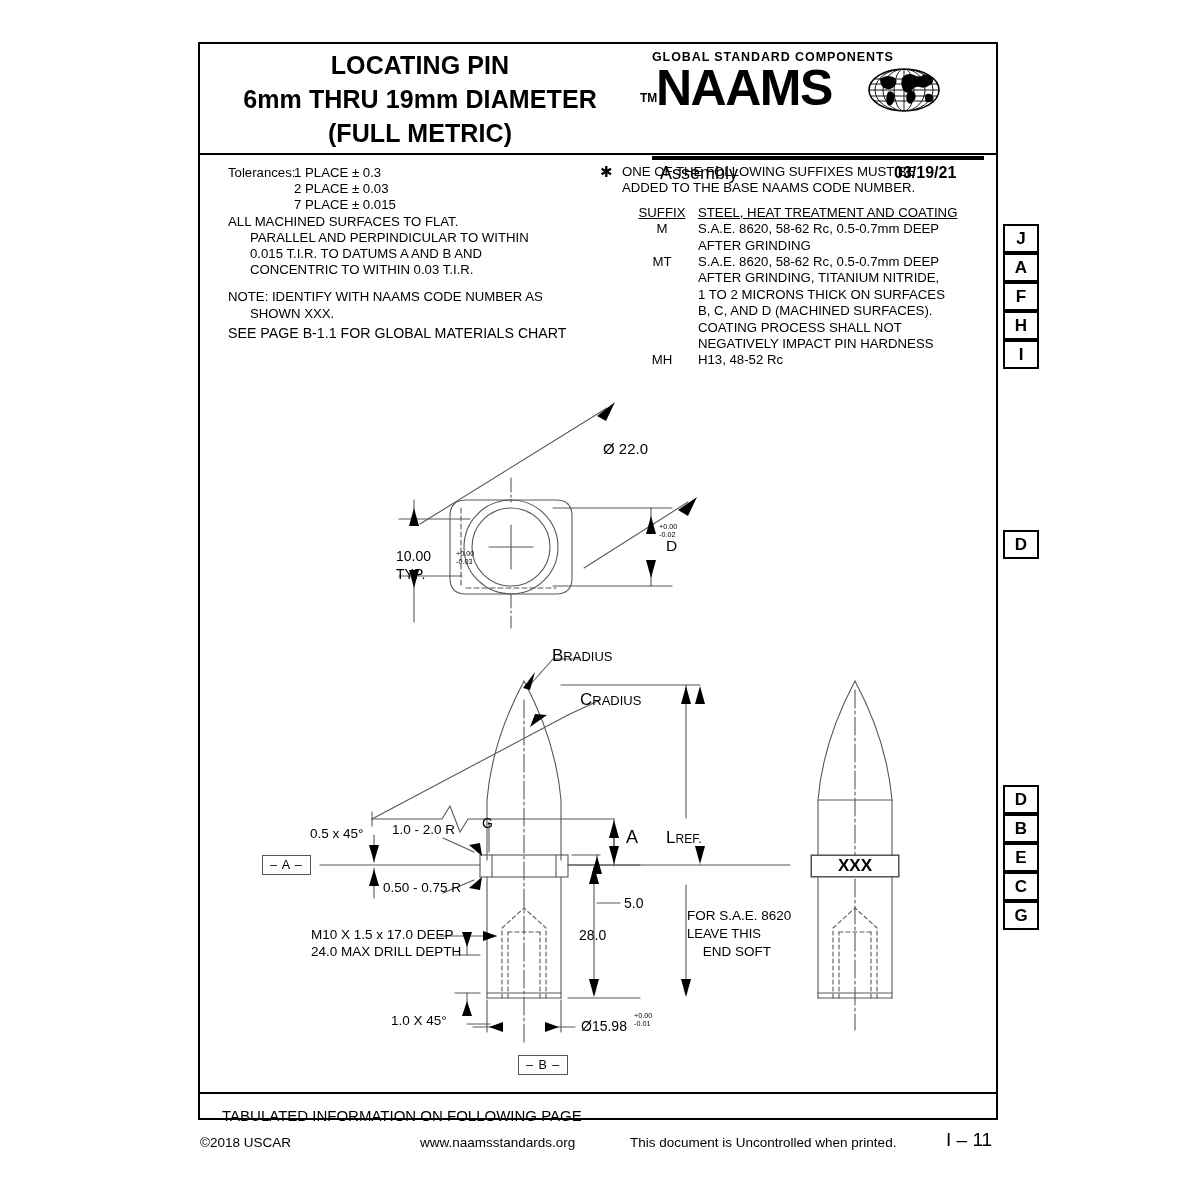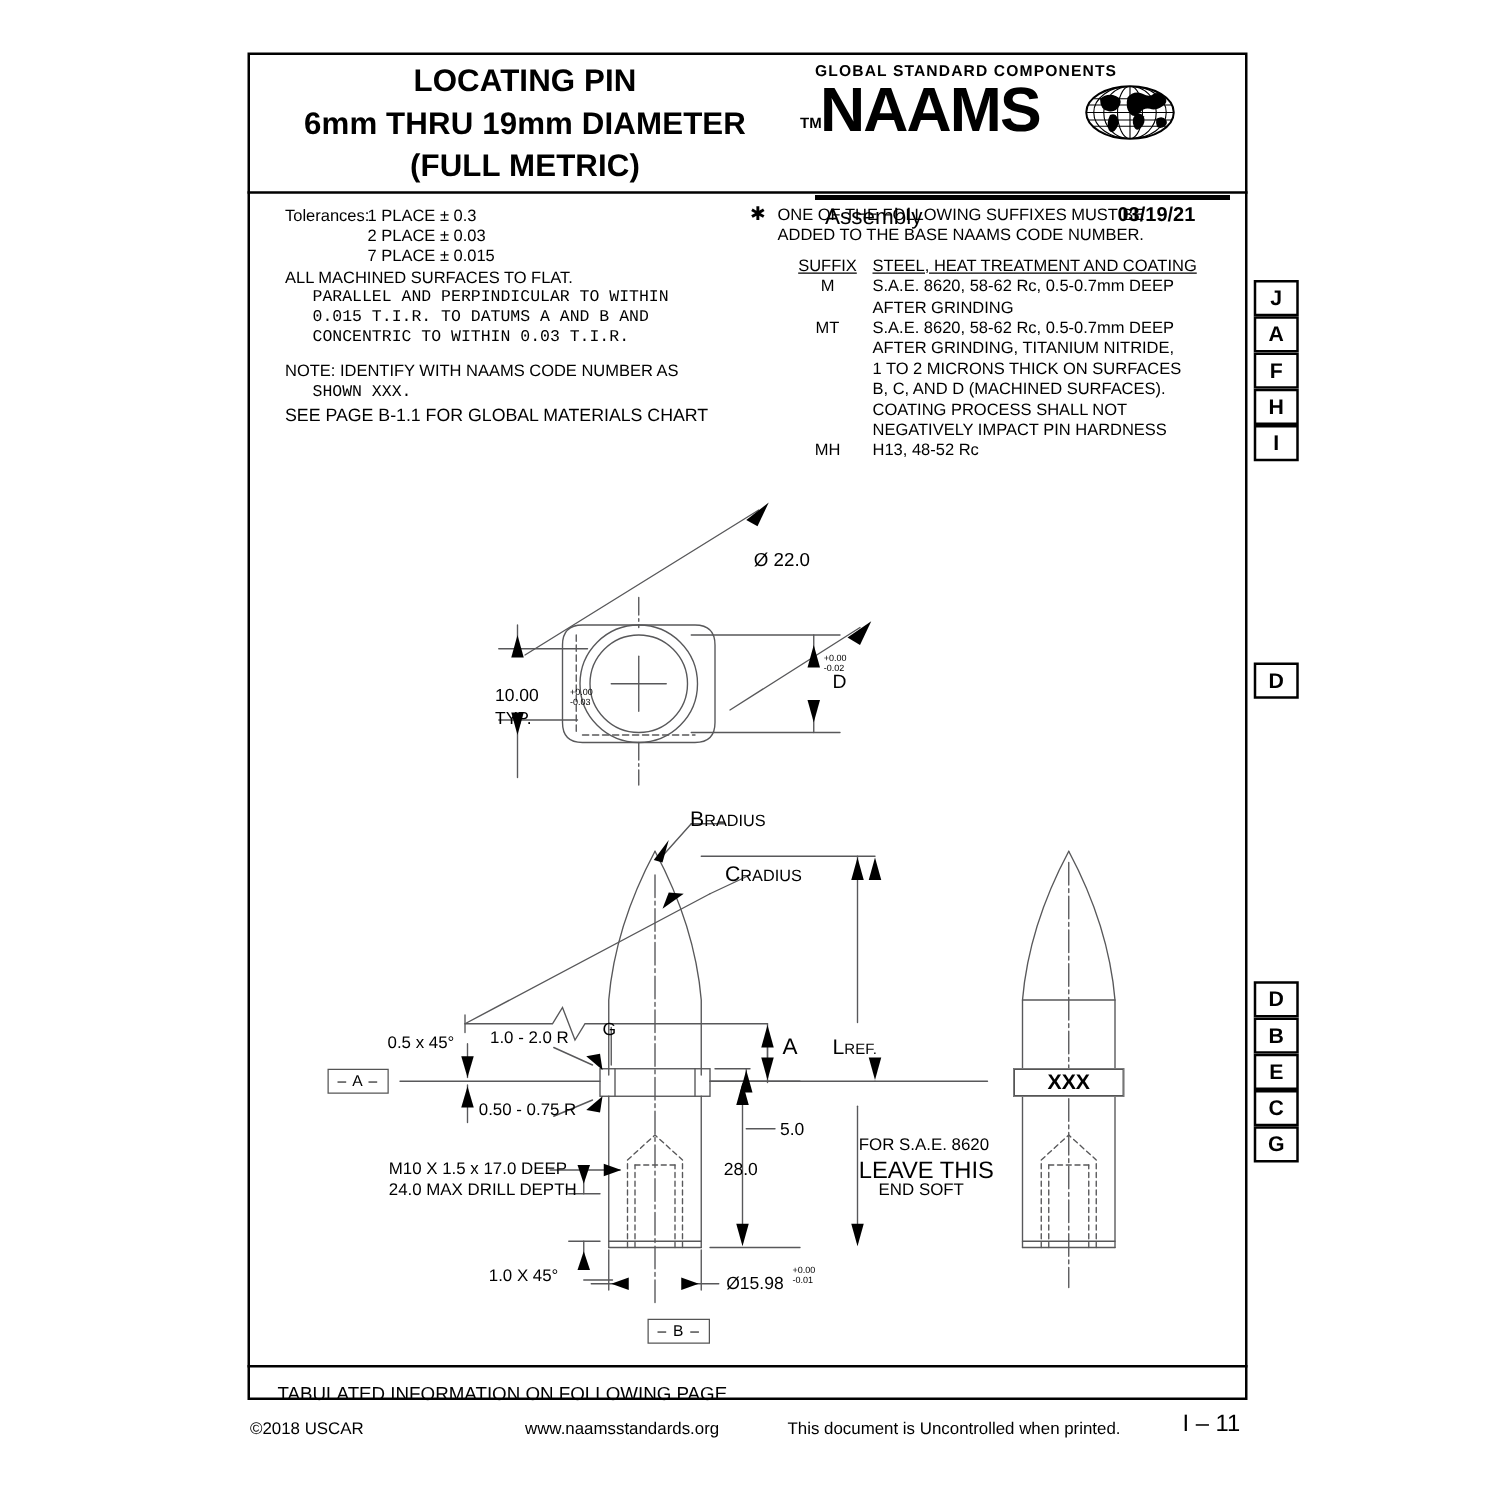--- a/index.html
+++ b/index.html
@@ -64,21 +64,21 @@
     font-size:16px; font-weight:bold;
   }
 
   
   .notes-left {
     position:absolute; left:228px; top:165px; width:380px;
     font-size:13.2px; line-height:16.2px;
   }
   .tol-row { display:flex; }
   .tol-label { width:66px;text-align:right; }
-  .indent1 { padding-left:22px;font-family:Liberation Mono, monospace; }
+  .indent1 { padding-left:22px; }
   .gap { height:11px; }
 
   .notes-right {
     position:absolute; left:600px; top:164px; width:400px;
     font-size:13.2px; line-height:16.4px;
   }
   .star-line { display:flex; }
   .star-glyph { width:22px; font-size:15px; line-height:15px; }
   .sfx-table { margin-top:8px; margin-left:26px; }
   .sfx-head { display:flex; }
@@ -446,21 +446,21 @@
   <div class="dt" style="left:391px; top:1013px; font-size:13.5px;">1.0 X 45°</div>
   <div class="dt" style="left:624px; top:895px; font-size:14px;">5.0</div>
   <div class="dt" style="left:579px; top:927px; font-size:14px;">28.0</div>
   <div class="dt" style="left:581px; top:1018px; font-size:14px;">Ø15.98</div>
   <div class="tolstack" style="left:634px; top:1012px;">
     <div>+0.00</div>
     <div>-0.01</div>
   </div>
 
   <div class="dt" style="left:687px; top:908px; font-size:13.5px; text-align:center; width:100px;">FOR S.A.E. 8620</div>
-  <div class="dt" style="left:687px; top:926px; font-size:19px; text-align:right; width:100px;">LEAVE THIS</div>
+  <div class="dt" style="left:687px; top:926px; font-size:13px; text-align:left; width:100px;">LEAVE THIS</div>
   <div class="dt" style="left:687px; top:944px; font-size:13.5px; text-align:center; width:100px;">END SOFT</div>
 
   <div class="datum-box" style="left:262px; top:855px;">– A –</div>
   <div class="datum-box" style="left:518px; top:1055px;">– B –</div>
 
   <div style="position:absolute; left:811px; top:855px; width:88px; height:22px; border:1px solid #555; background:#fff; display:flex; align-items:center; justify-content:center; font-size:17px; font-weight:bold;">XXX</div>
 
   <div class="tab-info">TABULATED INFORMATION ON FOLLOWING PAGE</div>
   <div class="foot-copy">©2018 USCAR</div>
   <div class="foot-site">www.naamsstandards.org</div>

